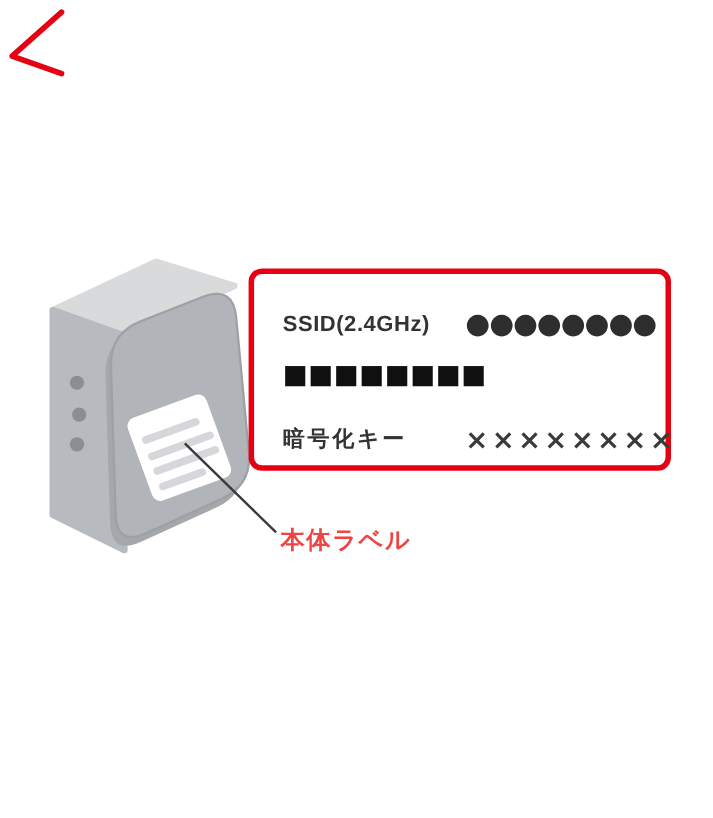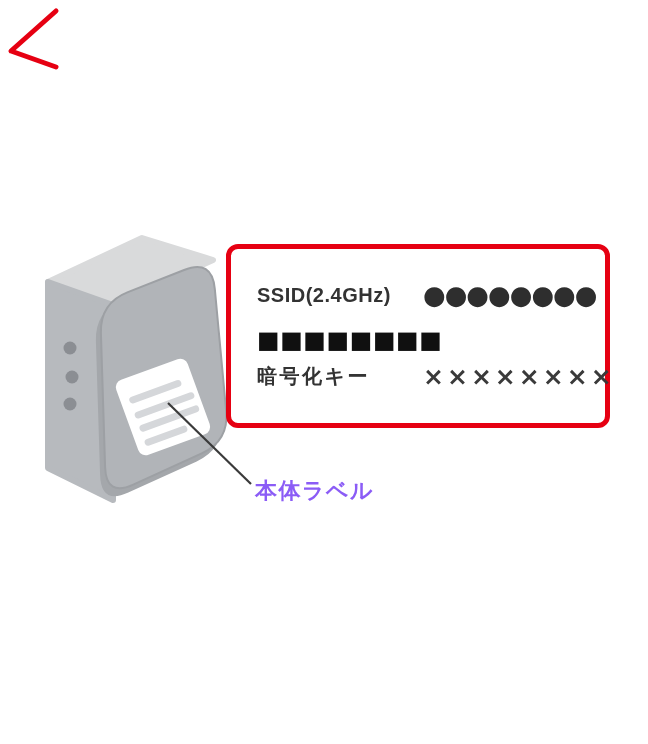--- a/index.html
+++ b/index.html
@@ -10,36 +10,36 @@
   .stage svg{position:absolute;left:0;top:0;}
   
   .callout{
     position:absolute;left:226px;top:244px;width:384px;height:184px;
     box-sizing:border-box;border:5px solid #e60012;border-radius:12px;
     background:#fff;z-index:2;
   }
   .row{position:absolute;left:26px;right:8px;height:30px;display:flex;align-items:center;}
   .row.r1{top:31px}
   .row.r2{top:76px}
-  .row.r3{top:112px}
+  .row.r3{top:135px}
   .lbl{
     flex:0 0 166px;font-weight:bold;font-size:20px;color:#333;
     letter-spacing:.5px;white-space:nowrap;line-height:1;
   }
   .row.r3 .lbl{letter-spacing:2.5px;font-size:20px;}
   .val{font-family:"DejaVu Sans",sans-serif;line-height:1;white-space:nowrap;}
   .val.circles{font-size:26px;letter-spacing:-1px;color:#2e2e2e;}
   .val.squares{font-size:24px;letter-spacing:0.5px;color:#101010;}
   .val.crosses{font-size:25px;font-weight:bold;letter-spacing:3px;color:#3a3a3a;}
   
   .tail-svg{position:absolute;left:180px;top:345px;z-index:3;}
   
   .caption{
     position:absolute;left:255px;top:479px;font-size:22px;font-weight:bold;
-    color:#8b5cf6;letter-spacing:1.5px;white-space:nowrap;z-index:2;line-height:1.1;
+    color:#ef4444;letter-spacing:1.5px;white-space:nowrap;z-index:2;line-height:1.1;
   }
 </style>
 </head>
 <body>
 
 <div class="stage">
 
   <svg width="648" height="744" viewBox="0 0 648 744">
 
     <polygon points="48,282 142,238 213,260 113,305" fill="#d9dadb" stroke="#d9dadb" stroke-width="6" stroke-linejoin="round"></polygon>

